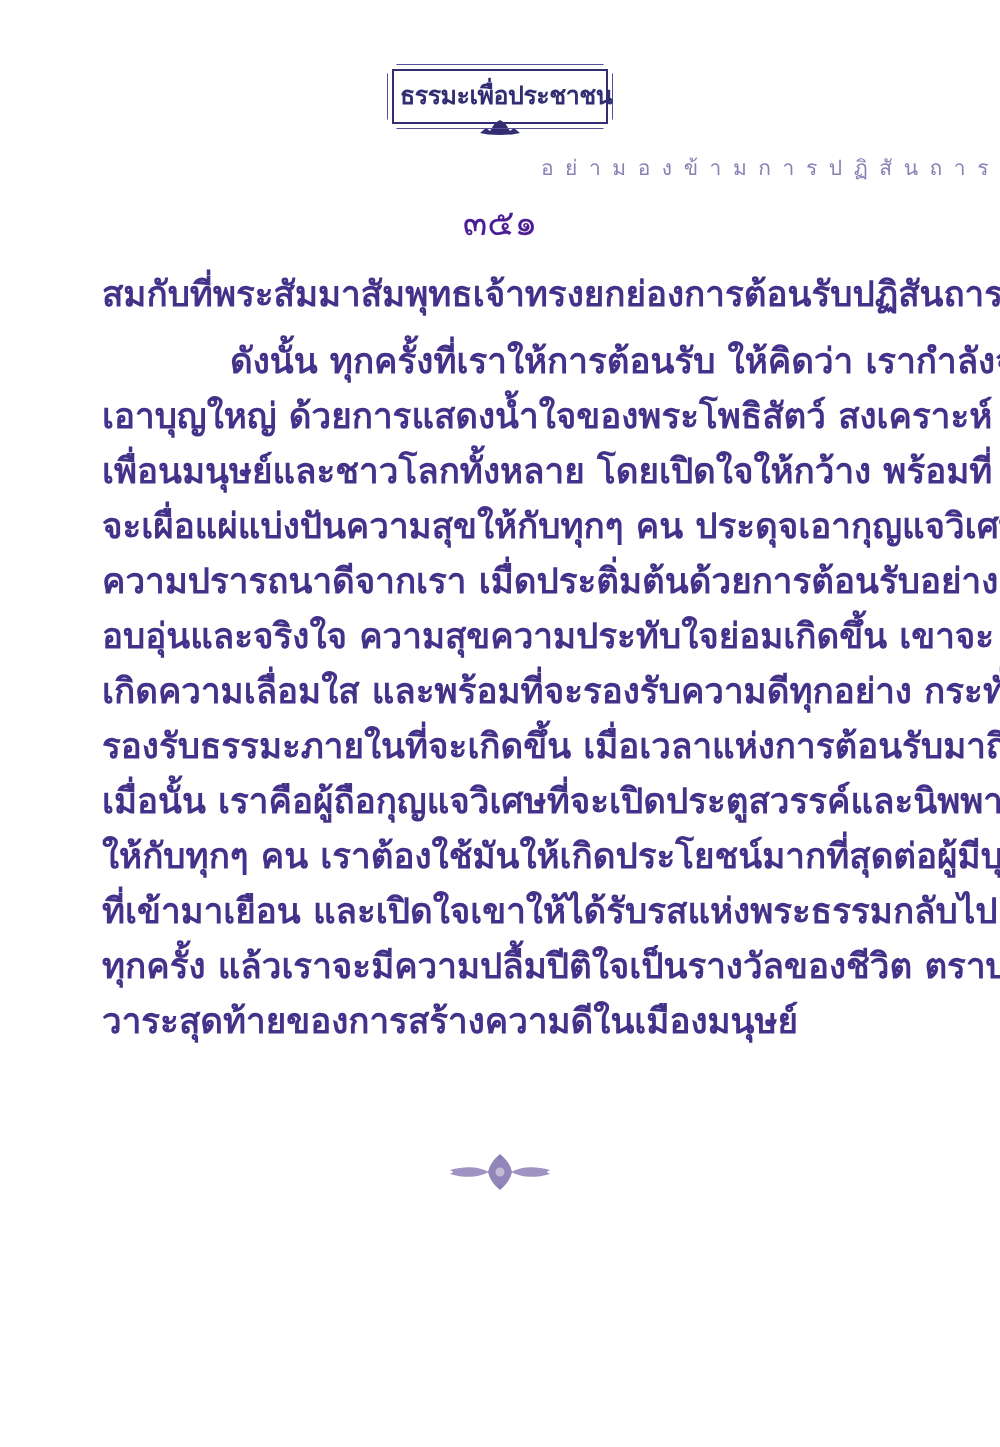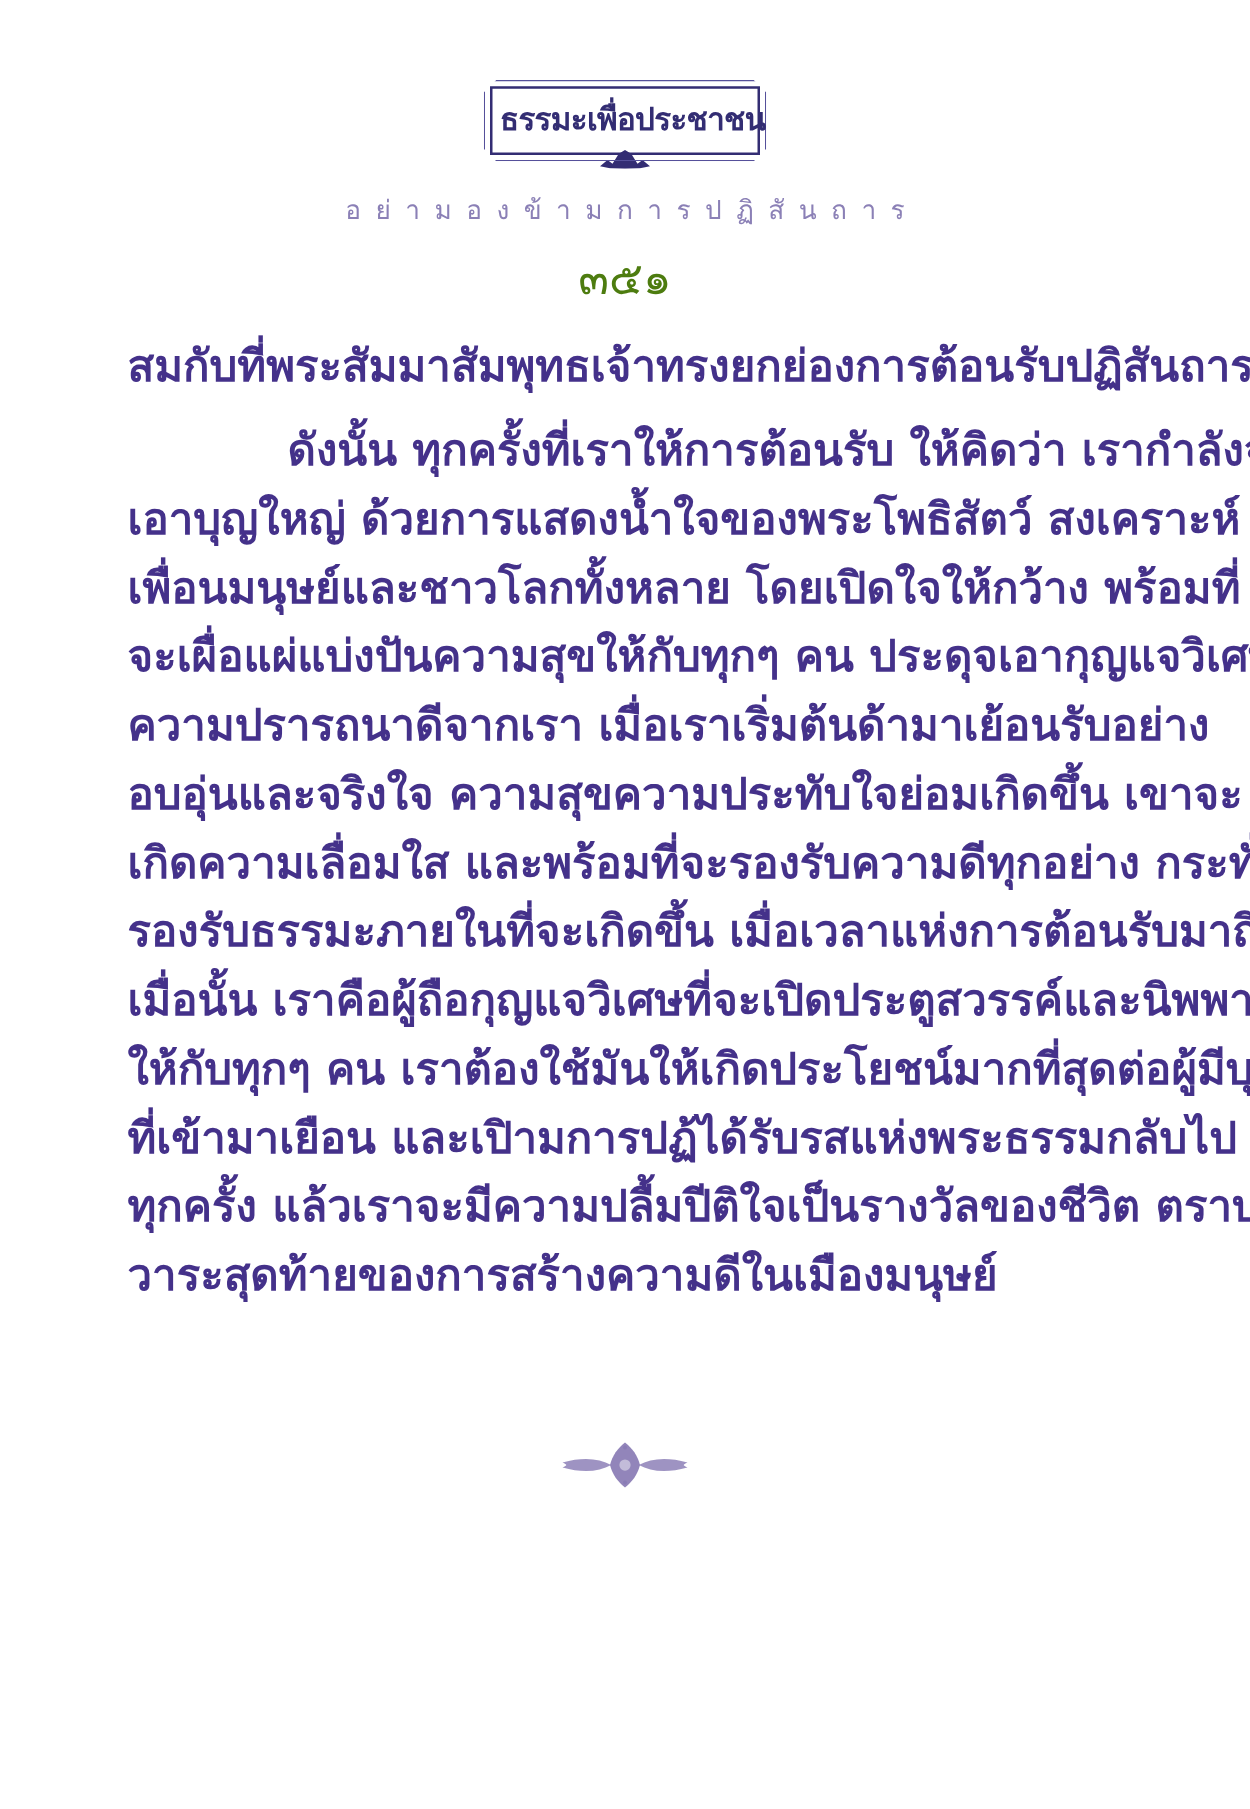--- a/index.html
+++ b/index.html
@@ -41,25 +41,26 @@
     width: 56px;
     background: #ffffff;
     line-height: 0;
   }
   .chapter-title {
     margin-top: 16px;
     font-size: 21px;
     letter-spacing: 0.55em;
     text-indent: 0.55em;
     color: #8b80b6;
+    text-align: right;
   }
   .page-number {
     margin-top: 10px;
     font-size: 36px;
-    color: #4d7c0f;
+    color: #4c1d95;
   }
   
   .body-text {
     margin: 16px 102px 0 102px;
     color: #44318a;
     font-size: 35px;
     line-height: 55px;
     text-align: left;
   }
   .para { margin: 0; }
@@ -96,27 +97,27 @@
 
   <div class="body-text">
       <div class="para">
         <div class="line">สมกับที่พระสัมมาสัมพุทธเจ้าทรงยกย่องการต้อนรับปฏิสันถาร</div>
       </div>
       <div class="para indent">
         <div class="line">ดังนั้น ทุกครั้งที่เราให้การต้อนรับ ให้คิดว่า เรากำลังจะ</div>
         <div class="line">เอาบุญใหญ่ ด้วยการแสดงน้ำใจของพระโพธิสัตว์ สงเคราะห์</div>
         <div class="line">เพื่อนมนุษย์และชาวโลกทั้งหลาย โดยเปิดใจให้กว้าง พร้อมที่</div>
         <div class="line">จะเผื่อแผ่แบ่งปันความสุขให้กับทุกๆ คน ประดุจเอากุญแจวิเศษ</div>
-        <div class="line">ความปรารถนาดีจากเรา เมื่อเราเริ่มต้นด้ามาเย้อนรับอย่าง</div>
+        <div class="line">ความปรารถนาดีจากเรา เมื่ดประติ่มต้นด้วยการต้อนรับอย่าง</div>
         <div class="line">อบอุ่นและจริงใจ ความสุขความประทับใจย่อมเกิดขึ้น เขาจะ</div>
         <div class="line">เกิดความเลื่อมใส และพร้อมที่จะรองรับความดีทุกอย่าง กระทั่ง</div>
         <div class="line">รองรับธรรมะภายในที่จะเกิดขึ้น เมื่อเวลาแห่งการต้อนรับมาถึง</div>
         <div class="line">เมื่อนั้น เราคือผู้ถือกุญแจวิเศษที่จะเปิดประตูสวรรค์และนิพพาน</div>
         <div class="line">ให้กับทุกๆ คน เราต้องใช้มันให้เกิดประโยชน์มากที่สุดต่อผู้มีบุญ</div>
-        <div class="line">ที่เข้ามาเยือน  และเปิามการปฏ้ได้รับรสแห่งพระธรรมกลับไป</div>
+        <div class="line">ที่เข้ามาเยือน  และเปิดใจเขาให้ได้รับรสแห่งพระธรรมกลับไป</div>
         <div class="line">ทุกครั้ง แล้วเราจะมีความปลื้มปีติใจเป็นรางวัลของชีวิต ตราบถึง</div>
         <div class="line">วาระสุดท้ายของการสร้างความดีในเมืองมนุษย์</div>
       </div>
     </div>
 
   <div class="footer">
     <span>
       <svg width="110" height="44" viewBox="0 0 110 44">
         <g fill="#8678b3">
           <path d="M55 4 C61 9 65 14 67 22 C65 30 61 35 55 40 C49 35 45 30 43 22 C45 14 49 9 55 4 Z" opacity="0.9"></path>

